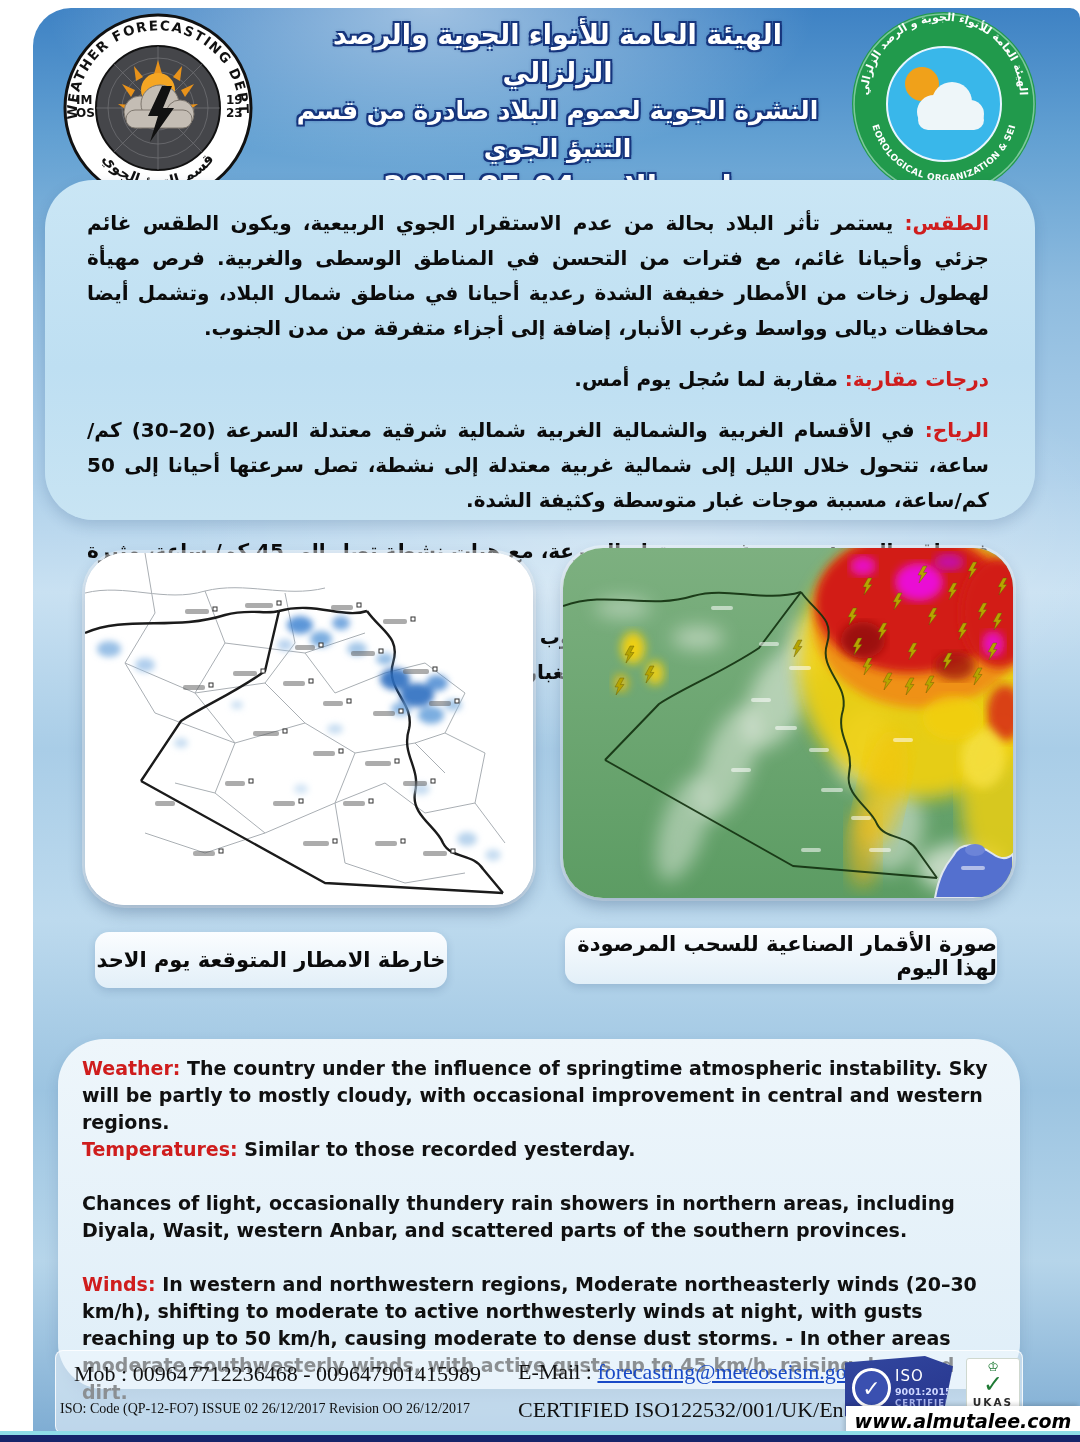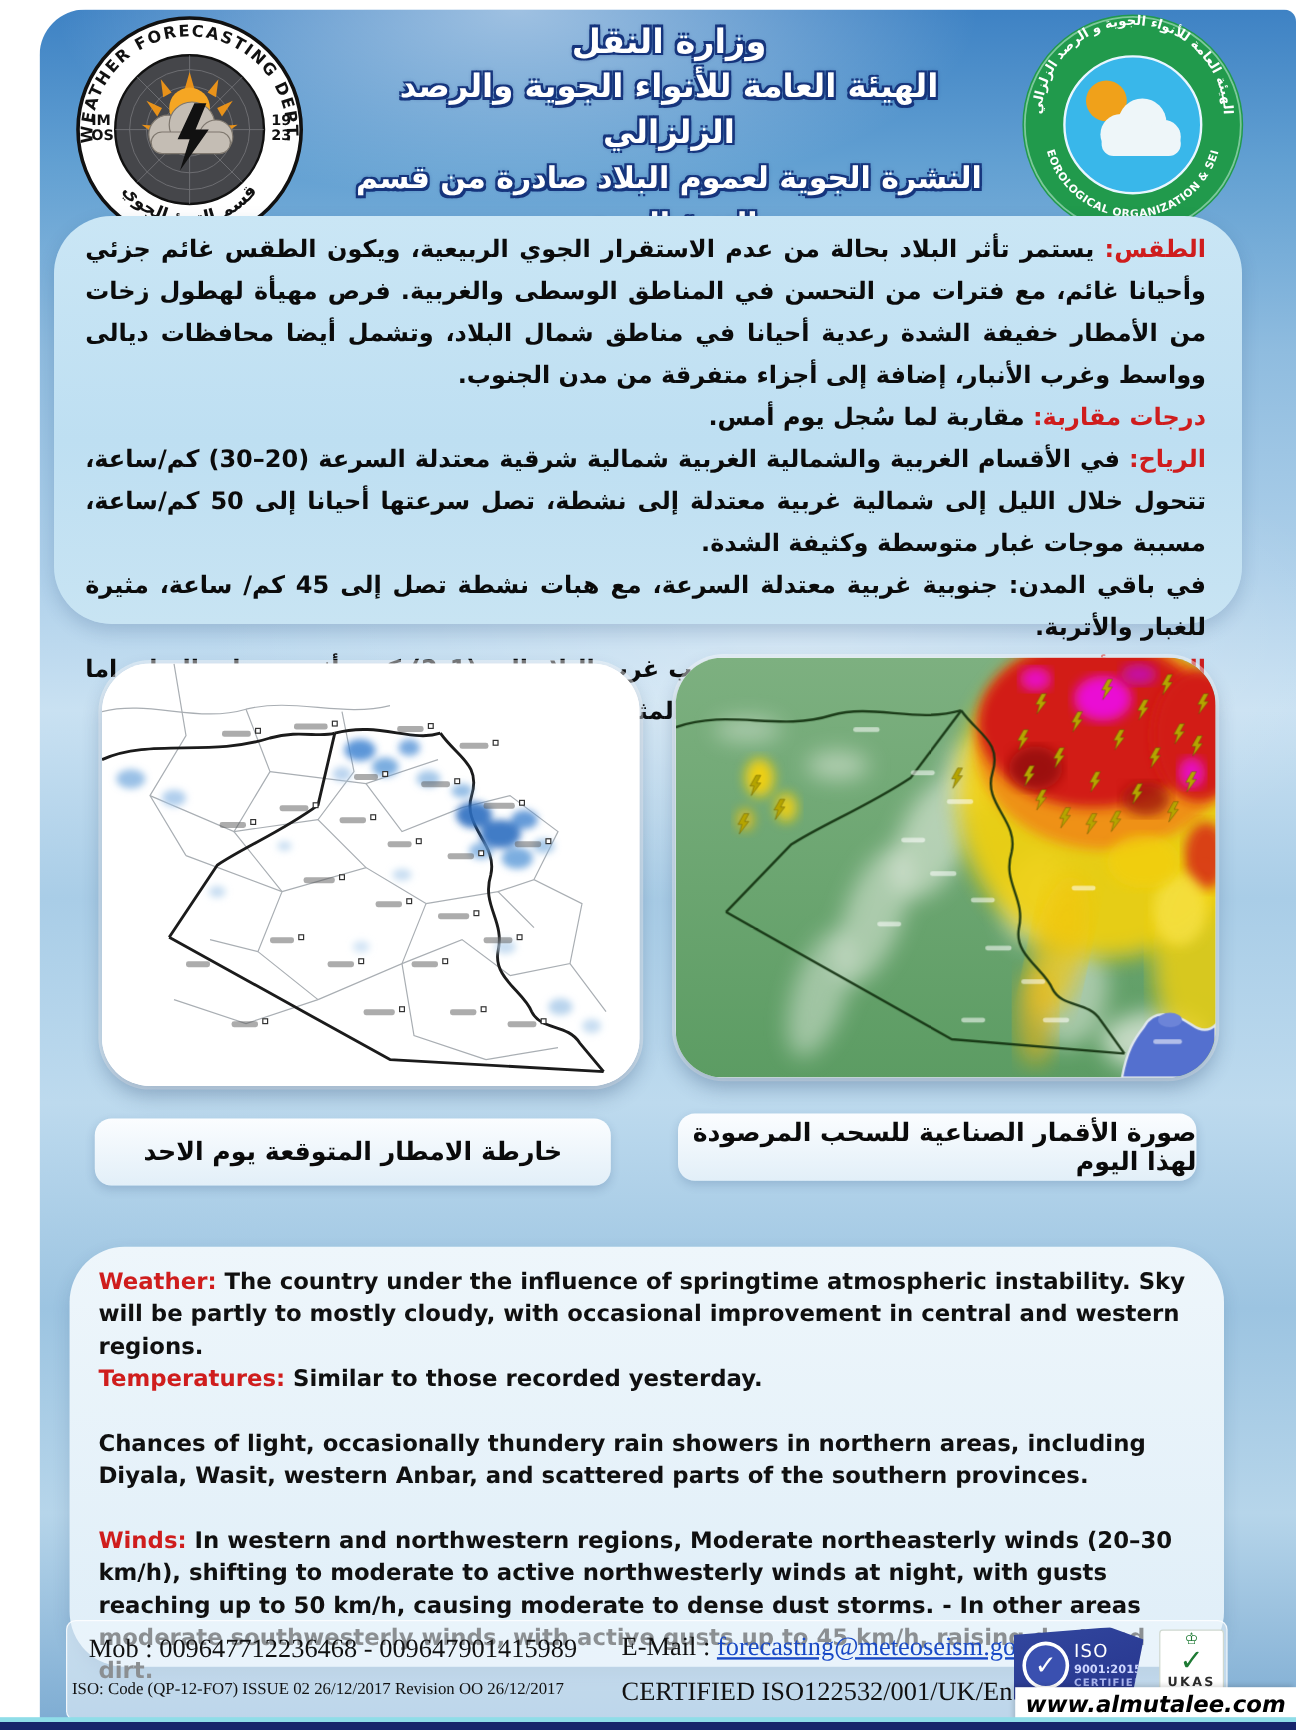--- a/index.html
+++ b/index.html
@@ -39,40 +39,40 @@
   
   .ar-box{
     position:absolute;left:45px;top:180px;width:990px;height:340px;border-radius:48px;
     background:linear-gradient(180deg,#cae6f5 0%,#bedff2 55%,#c8e4f3 100%);
     box-shadow:0 6px 14px rgba(30,60,110,.18);
   }
   .ar-text{
     position:absolute;left:26px;right:30px;top:10px;bottom:8px;
     direction:rtl;text-align:justify;font-size:20px;font-weight:bold;color:#0b0b0b;line-height:35px;
   }
-  .ar-text p{margin:0;}
+  .ar-text p{margin:16px;}
   .lbl-red{color:#cf1d1d;}
 
   
   .map-card{
     position:absolute;border-radius:40px;overflow:hidden;
     box-shadow:0 8px 16px rgba(25,55,100,.30), 0 0 0 3px rgba(255,255,255,.45);
     background:#ffffff;
   }
   .map-left{left:85px;top:553px;width:448px;height:352px;}
   .map-right{left:563px;top:548px;width:450px;height:350px;}
 
   .caption{
     position:absolute;height:56px;border-radius:14px;
     background:linear-gradient(180deg,#fbfdff 0%,#e2eff8 100%);
     box-shadow:0 3px 8px rgba(30,60,110,.18);
     display:flex;align-items:center;justify-content:center;
     direction:rtl;font-size:21px;font-weight:bold;color:#0a0a0a;
   }
-  .cap-left{left:79px;top:932px;width:430px;}
+  .cap-left{left:95px;top:932px;width:352px;}
   .cap-right{left:565px;top:928px;width:432px;}
 
   
   .en-box{
     position:absolute;left:58px;top:995px;width:962px;height:350px;border-radius:46px;
     background:linear-gradient(180deg,#eef6fb 0%,#dfeef8 100%);
     box-shadow:0 6px 14px rgba(30,60,110,.15);
     margin-top:44px;
   }
   .en-text{
@@ -126,21 +126,20 @@
     box-shadow:-2px -2px 4px rgba(0,0,0,.15);
     text-align:right;
   }
 </style>
 </head>
 <body>
 
 <div class="page-bg"></div>
 
 <div class="header-title">
-  <div class="t t1">وزارة النقل</div>
   <div class="t t2">الهيئة العامة للأنواء الجوية والرصد الزلزالي</div>
   <div class="t t3">النشرة الجوية لعموم البلاد صادرة من قسم التنبؤ الجوي</div>
   <div class="t t4">ليوم الاحد 04-05-2025</div>
 </div>
 
 <div class="logo logo-left">
   <svg width="192" height="192" viewBox="0 0 192 192">
     <defs>
       <path id="wfdTop" d="M 16,112 A 81,81 0 1 1 176,112"></path>
       <path id="wfdBot" d="M 28,122 A 70,70 0 0 0 164,122"></path>

